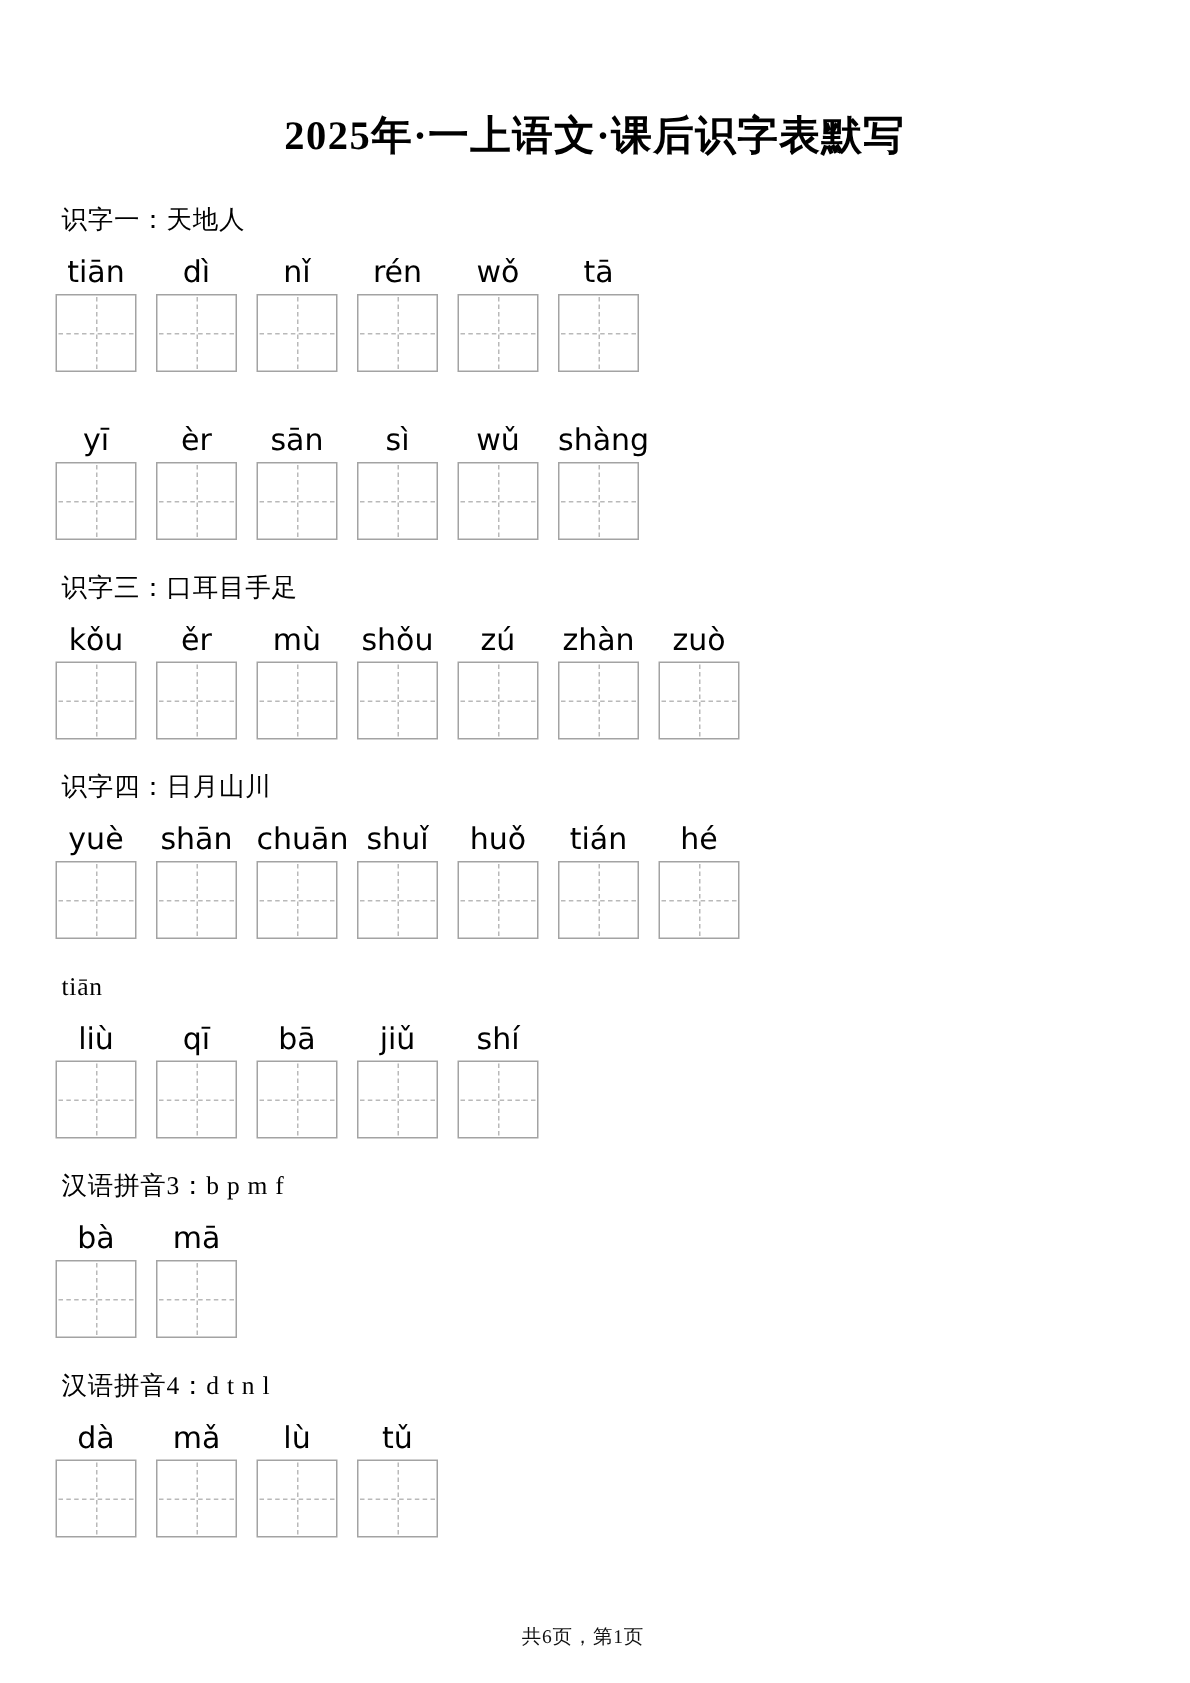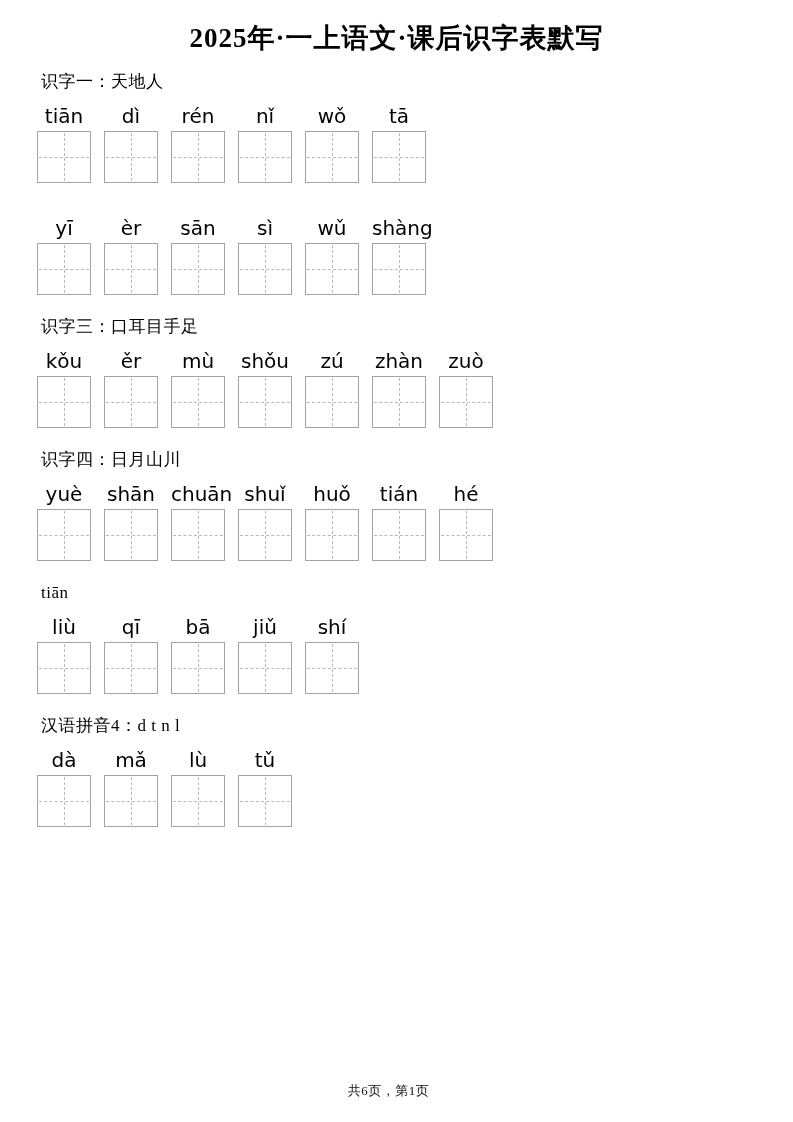--- a/index.html
+++ b/index.html
@@ -11,34 +11,34 @@
     position: relative;
     width: 793px;
     height: 1122px;
     background: #ffffff;
     color: #111111;
     font-family: "Liberation Serif", "DejaVu Serif", serif;
     overflow: hidden;
   }
   .page-title {
     margin: 0;
-    padding-top: 20px;
+    padding-top: 72px;
     text-align: center;
     font-size: 27px;
     line-height: 37px;
     font-weight: 700;
     letter-spacing: 1px;
     color: #000000;
   }
   .content {
     margin-left: 37px;
     margin-right: 30px;
   }
   .section { margin-top: 21px; }
-  .section.first { margin-top: 14px; }
+  .section.first { margin-top: 27px; }
   .section-heading {
     margin: 0 0 0 4px;
     font-size: 17px;
     line-height: 21px;
     font-weight: 500;
     color: #000000;
     letter-spacing: 0.5px;
   }
   .cells {
     display: flex;
@@ -117,36 +117,36 @@
 
   <div class="cell">
     <span class="pinyin">dì</span>
     <div class="tianzige">
       <span class="v-guide"></span>
       <span class="h-guide"></span>
     </div>
   </div>
 
   <div class="cell">
+    <span class="pinyin">nǐ</span>
+    <div class="tianzige">
+      <span class="v-guide"></span>
+      <span class="h-guide"></span>
+    </div>
+  </div>
+
+  <div class="cell">
     <span class="pinyin">rén</span>
     <div class="tianzige">
       <span class="v-guide"></span>
       <span class="h-guide"></span>
     </div>
   </div>
 
   <div class="cell">
-    <span class="pinyin">nǐ</span>
-    <div class="tianzige">
-      <span class="v-guide"></span>
-      <span class="h-guide"></span>
-    </div>
-  </div>
-
-  <div class="cell">
     <span class="pinyin">wǒ</span>
     <div class="tianzige">
       <span class="v-guide"></span>
       <span class="h-guide"></span>
     </div>
   </div>
 
   <div class="cell">
     <span class="pinyin">tā</span>
     <div class="tianzige">
@@ -371,20 +371,40 @@
   <div class="cell">
     <span class="pinyin">shí</span>
     <div class="tianzige">
       <span class="v-guide"></span>
       <span class="h-guide"></span>
     </div>
   </div>
 </div>
   </div>
 
+  <div class="section">
+    <p class="section-heading">汉语拼音3：b p m f</p>
+    <div class="cells">
+  <div class="cell">
+    <span class="pinyin">bà</span>
+    <div class="tianzige">
+      <span class="v-guide"></span>
+      <span class="h-guide"></span>
+    </div>
+  </div>
+
+  <div class="cell">
+    <span class="pinyin">mā</span>
+    <div class="tianzige">
+      <span class="v-guide"></span>
+      <span class="h-guide"></span>
+    </div>
+  </div>
+</div>
+  </div>
 
   <div class="section">
     <p class="section-heading">汉语拼音4：d t n l</p>
     <div class="cells">
   <div class="cell">
     <span class="pinyin">dà</span>
     <div class="tianzige">
       <span class="v-guide"></span>
       <span class="h-guide"></span>
     </div>

